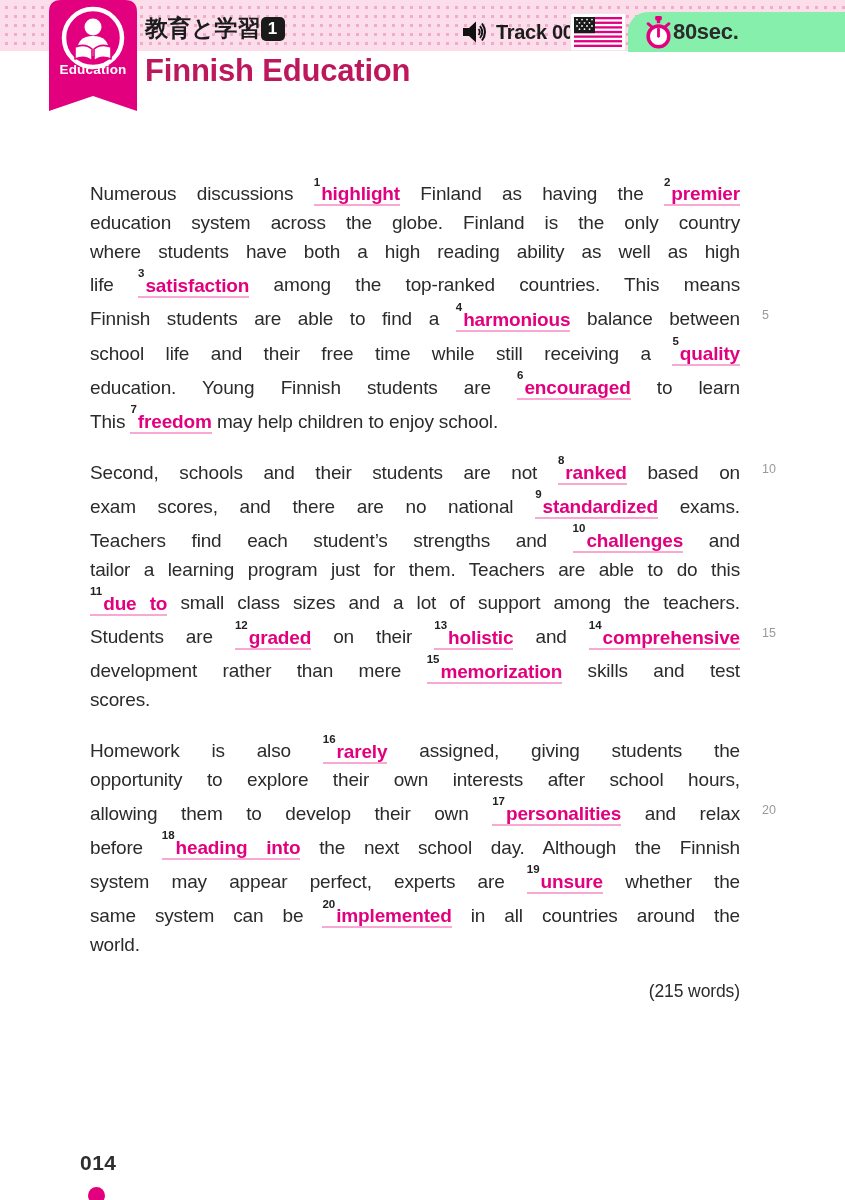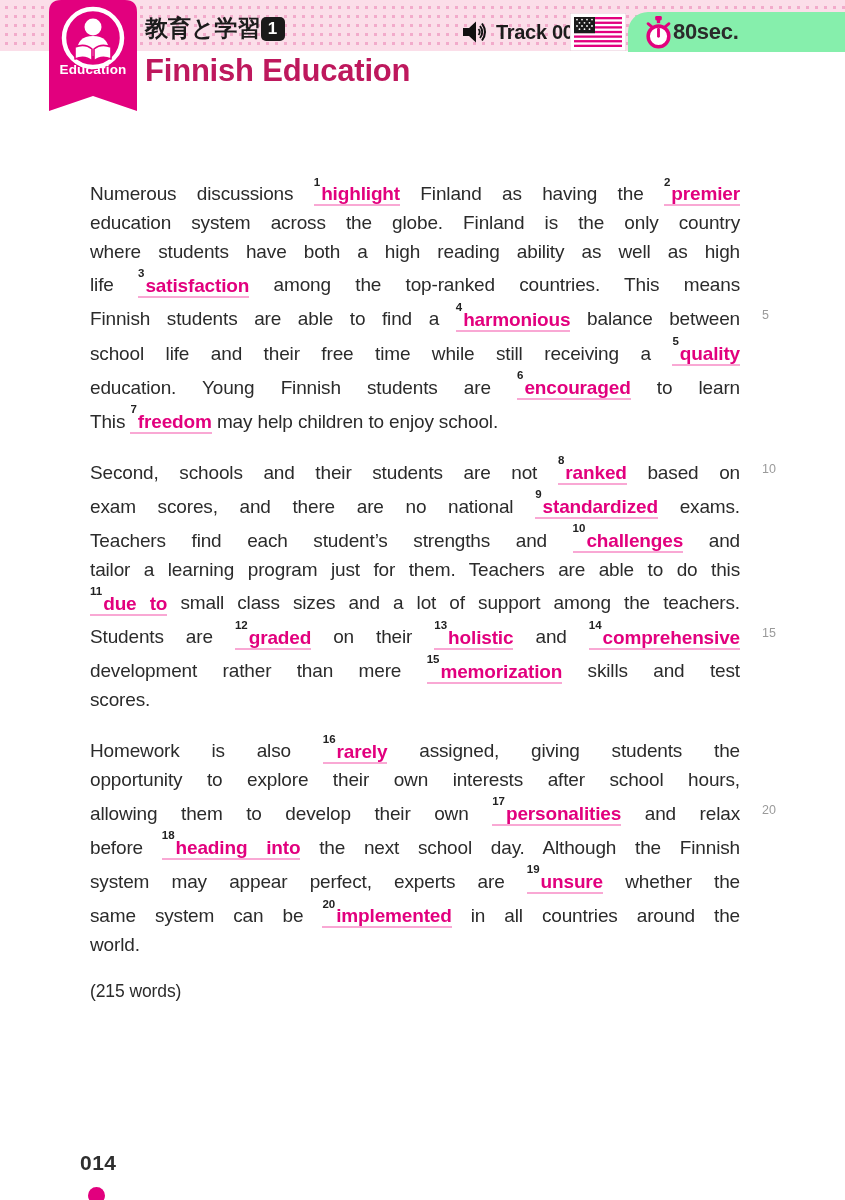--- a/index.html
+++ b/index.html
@@ -91,21 +91,21 @@
     color: #e2007e; font-weight: bold;
     border-bottom: 2px solid #f9a8d4;
     padding-bottom: 0;
   }
   .vocab sup {
     position: relative; top: -7.5px;
     font-size: 11.5px; color: #222222; font-weight: bold;
     margin-right: 1px; letter-spacing: 0;
   }
   .word-count {
-    text-align: left; font-size: 17.5px; 
+    text-align: right; font-size: 17.5px; 
     letter-spacing: -0.1px;
   }
 
   
   .page-number {
     position: absolute; left: 80px; top: 1151px;
     font-weight: bold; font-size: 21px; color: #2e2e2e; letter-spacing: 0.5px;
   }
   .footer-dot {
     position: absolute; left: 88px; top: 1187px;

